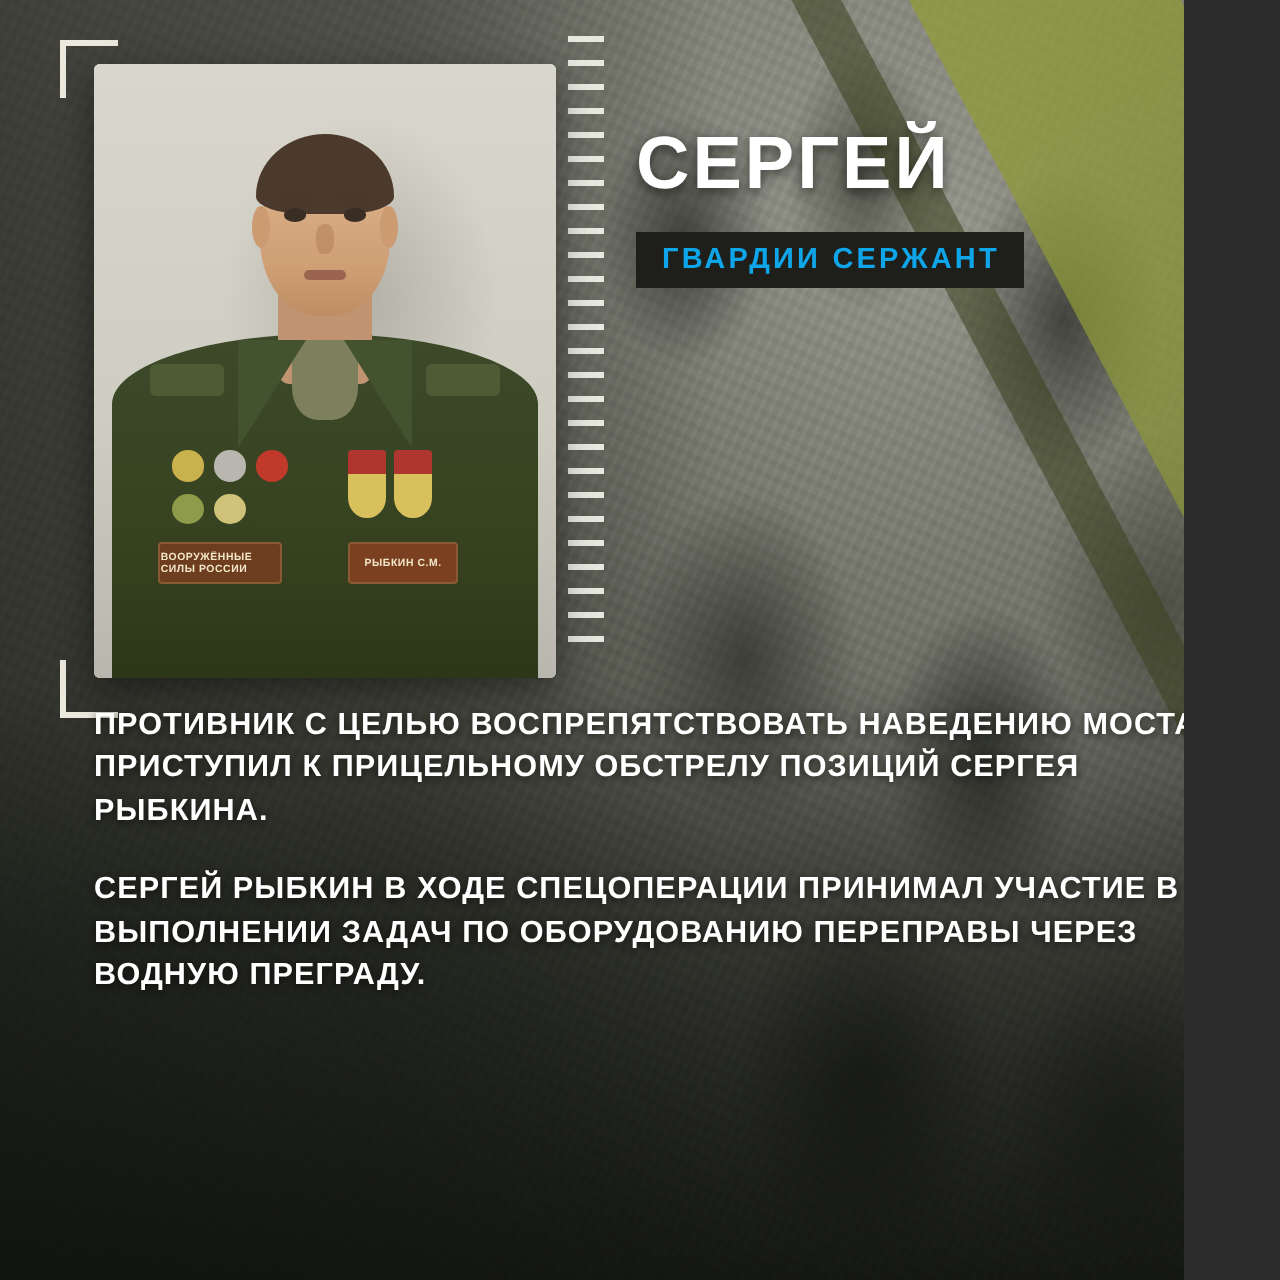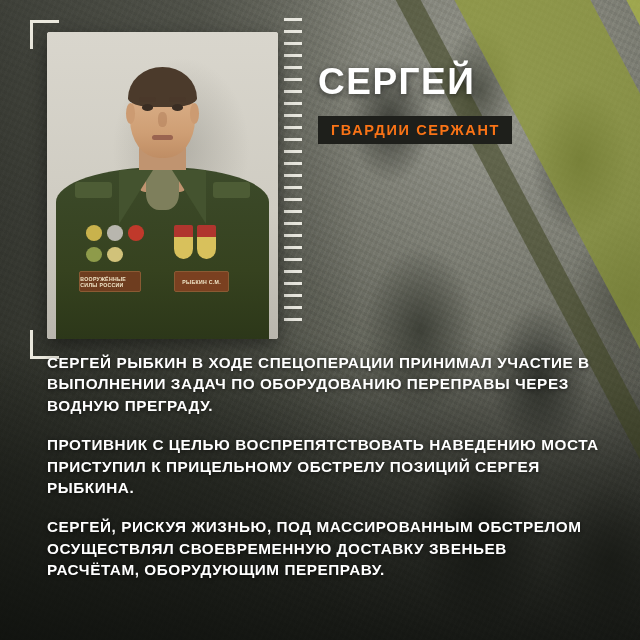--- a/index.html
+++ b/index.html
@@ -5,21 +5,21 @@
   html, body {
     margin: 0;
     padding: 0;
     background: #2b2b2b;
   }
   body {
     font-family: "Liberation Sans", sans-serif;
   }
   .poster {
     position: relative;
-    width: 640px;
+    width: 592px;
     height: 640px;
     overflow: hidden;
     background: #6d6f64;
   }
 
   
   .bg-base {
     position: absolute;
     inset: 0;
     background:
@@ -258,21 +258,21 @@
     font-weight: bold;
     letter-spacing: 1.5px;
     line-height: 1.08;
     text-shadow: 0 2px 6px rgba(0,0,0,0.55);
     white-space: nowrap;
   }
   .rank-badge {
     display: inline-block;
     margin-top: 14px;
     background: #1e1f1b;
-    color: #f97316;
+    color: #0ea5e9;
     font-size: 14.5px;
     font-weight: bold;
     letter-spacing: 1.6px;
     padding: 6px 12px 6px 13px;
   }
 
   
   .body-text {
     position: absolute;
     left: 47px;
@@ -372,18 +372,17 @@
       </div>
     </div>
   </div>
 
   <div class="title-wrap">
     <div class="name-line">СЕРГЕЙ</div>
     <div class="rank-badge">ГВАРДИИ СЕРЖАНТ</div>
   </div>
 
   <div class="body-text">
+    <p>ПРОТИВНИК С ЦЕЛЬЮ ВОСПРЕПЯТСТВОВАТЬ НАВЕДЕНИЮ МОСТА ПРИСТУПИЛ К ПРИЦЕЛЬНОМУ ОБСТРЕЛУ ПОЗИЦИЙ СЕРГЕЯ РЫБКИНА.</p>
     <p>СЕРГЕЙ РЫБКИН В ХОДЕ СПЕЦОПЕРАЦИИ ПРИНИМАЛ УЧАСТИЕ В ВЫПОЛНЕНИИ ЗАДАЧ ПО ОБОРУДОВАНИЮ ПЕРЕПРАВЫ ЧЕРЕЗ ВОДНУЮ ПРЕГРАДУ.</p>
-    <p>ПРОТИВНИК С ЦЕЛЬЮ ВОСПРЕПЯТСТВОВАТЬ НАВЕДЕНИЮ МОСТА ПРИСТУПИЛ К ПРИЦЕЛЬНОМУ ОБСТРЕЛУ ПОЗИЦИЙ СЕРГЕЯ РЫБКИНА.</p>
-    <p>СЕРГЕЙ, РИСКУЯ ЖИЗНЬЮ, ПОД МАССИРОВАННЫМ ОБСТРЕЛОМ ОСУЩЕСТВЛЯЛ СВОЕВРЕМЕННУЮ ДОСТАВКУ ЗВЕНЬЕВ РАСЧЁТАМ, ОБОРУДУЮЩИМ ПЕРЕПРАВУ.</p>
   </div>
 
 </div>
 
 </body></html>

